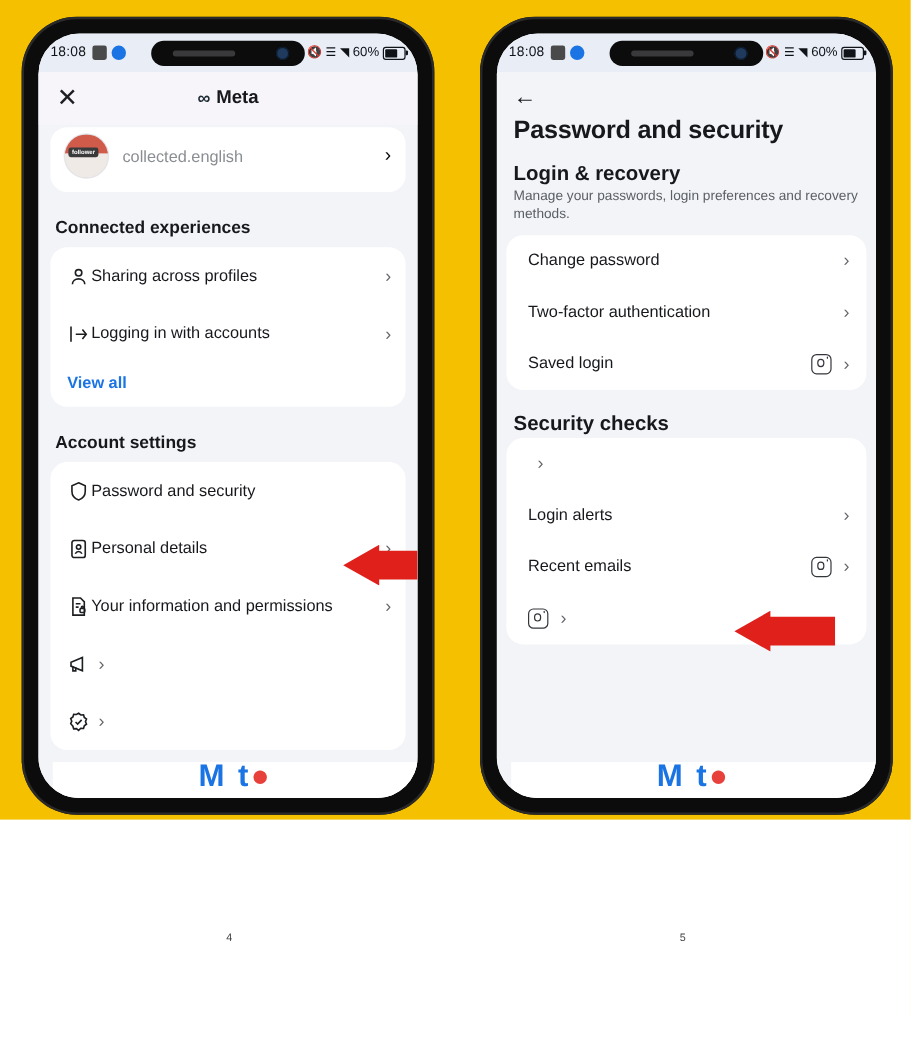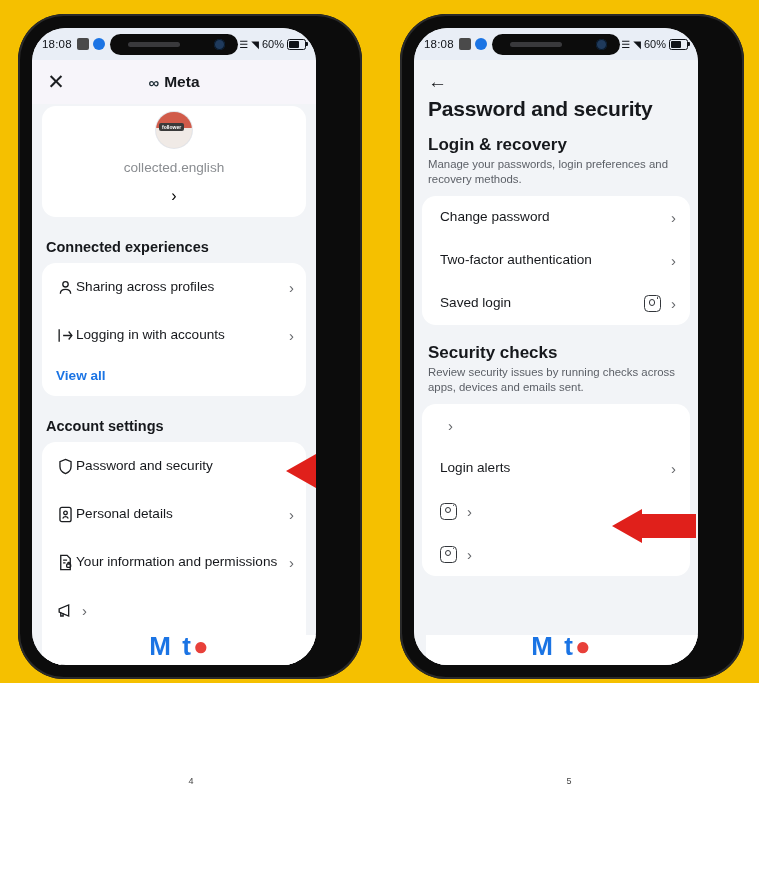--- a/index.html
+++ b/index.html
@@ -32,21 +32,21 @@
     background: #0c0c0c;
     box-shadow: 0 0 0 2px #2a2a2a inset;
     overflow: hidden;
   }
   .phone.left  { left: 18px;  top: 14px; }
   .phone.right { left: 400px; top: 14px; }
 
   .screen {
     position: absolute;
     left: 14px; top: 14px;
-    width: 284px;
+    width: 316px;
     height: 637px;
     border-radius: 34px;
     background: #f2f4f7;
     overflow: hidden;
   }
 
   
   .statusbar {
     position: relative;
     height: 32px;
@@ -179,21 +179,20 @@
     display: flex; align-items: center; justify-content: center;
     color: #1c1e21;
   }
   .row .ico svg { display: block; }
   .muted { color: #8a8d91 !important; }
 
   
   .avatar-row {
     display: flex; align-items: center; gap: 12px;
     padding: 6px 12px 12px 12px;
-    flex-direction: column;
   }
   .avatar {
     width: 36px; height: 36px; border-radius: 50%;
     background: #d9d9d9;
     position: relative;
     overflow: hidden;
     box-shadow: 0 0 0 1px #e4e6eb;
   }
   .avatar .top { position:absolute; left:0; right:0; top:0; height:16px; background:#d15b4a; }
   .avatar .bot { position:absolute; left:0; right:0; bottom:0; height:20px; background:#f0eae6; }
@@ -495,31 +494,31 @@
           <span class="chev">›</span>
         </div>
         <div class="rowR">
           <span class="label">Saved login</span>
           <span class="ig"></span>
           <span class="chev">›</span>
         </div>
       </div>
 
       <div class="grp-title">Security checks</div>
-      <div class="grp-desc">Review security issues by running checks across apps, devices and emails sent.</div>
 
       <div class="card" style="margin:0 8px 14px 8px;">
         <div class="rowR">
           <span class="chev">›</span>
         </div>
         <div class="rowR">
           <span class="label">Login alerts</span>
           <span class="chev">›</span>
         </div>
         <div class="rowR">
+          <span class="label">Recent emails</span>
           <span class="ig"></span>
           <span class="chev">›</span>
         </div>
         <div class="rowR">
           <span class="ig"></span>
           <span class="chev">›</span>
         </div>
       </div>
 
       <div class="arrow" style="left:172px; top:449px;">

